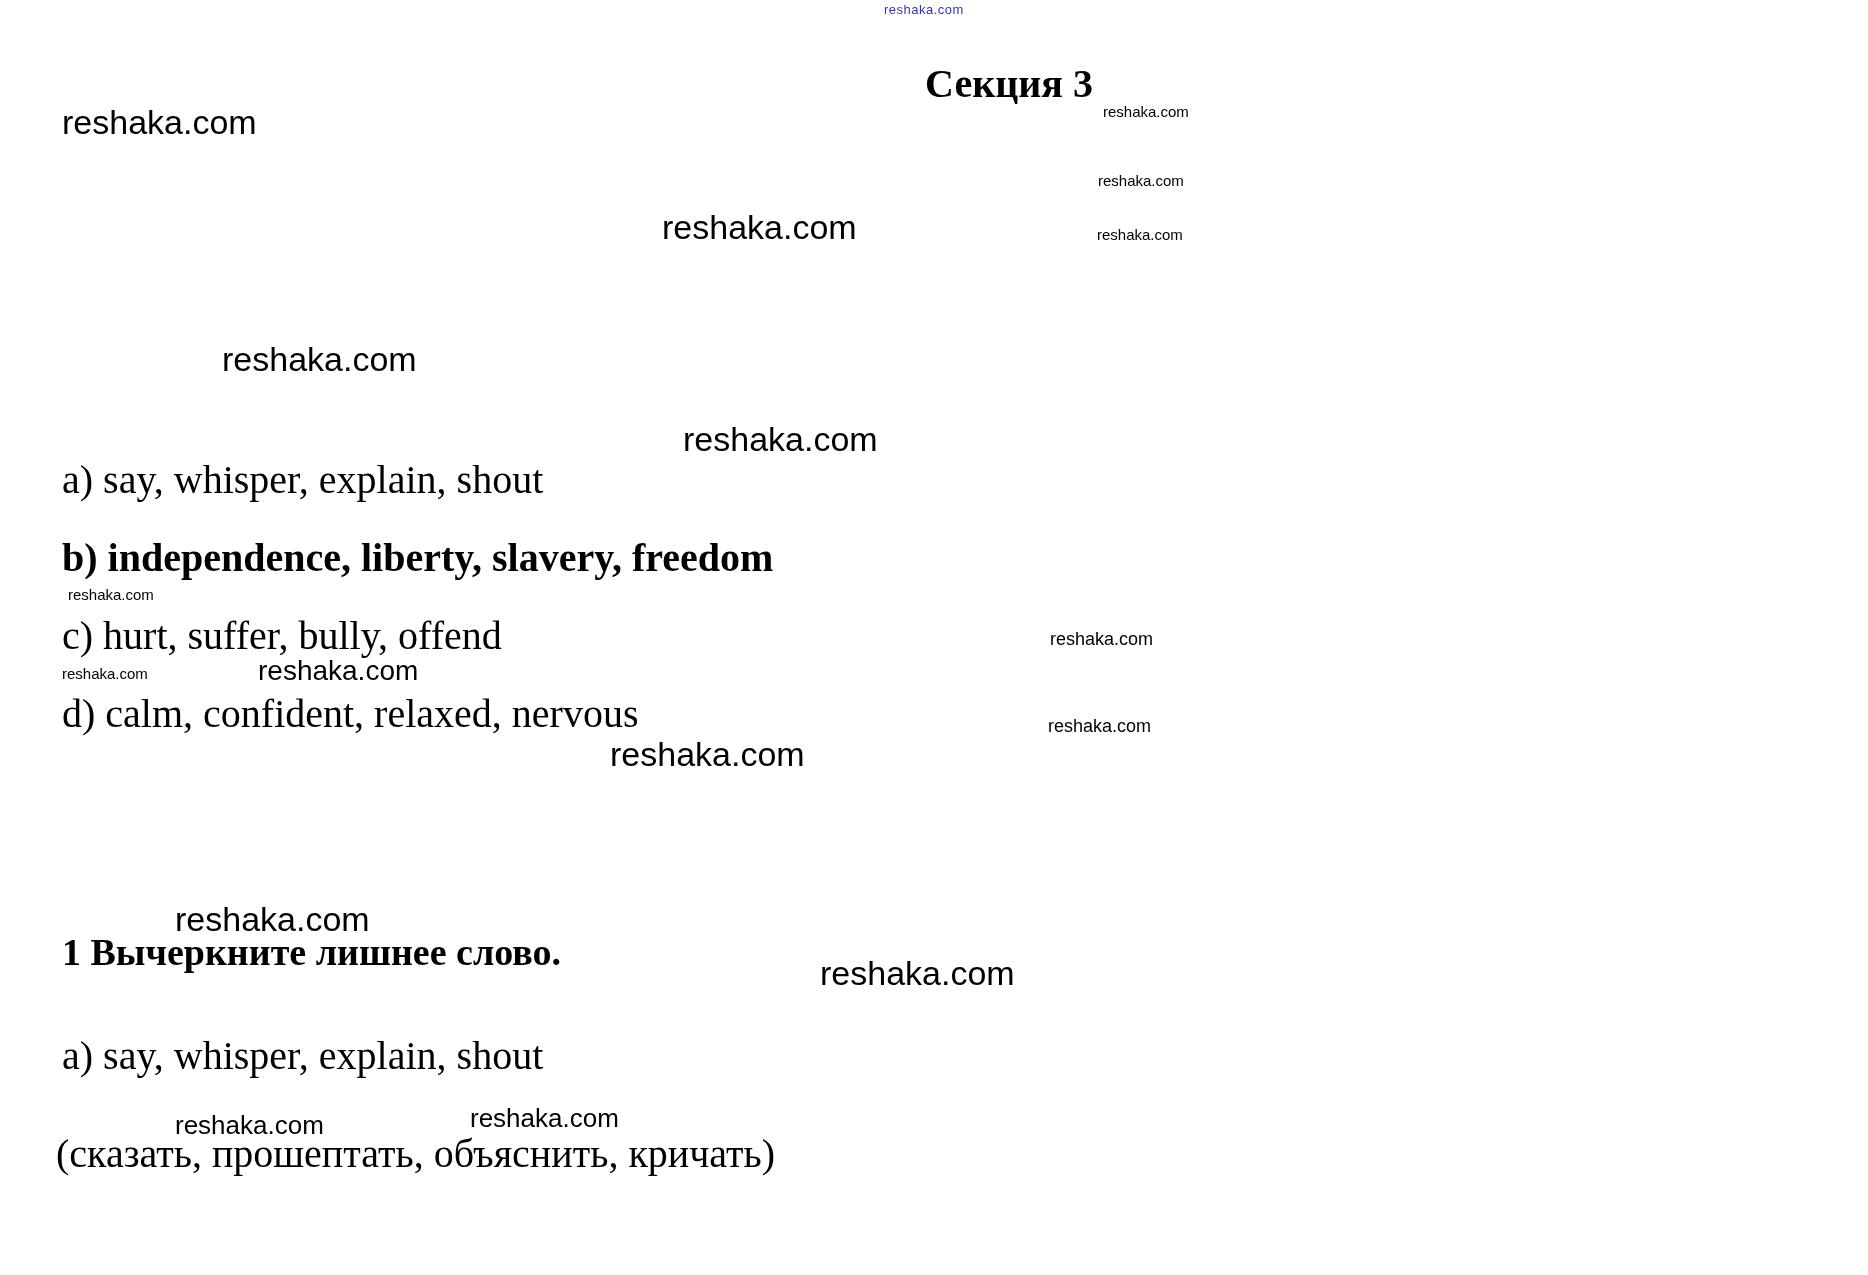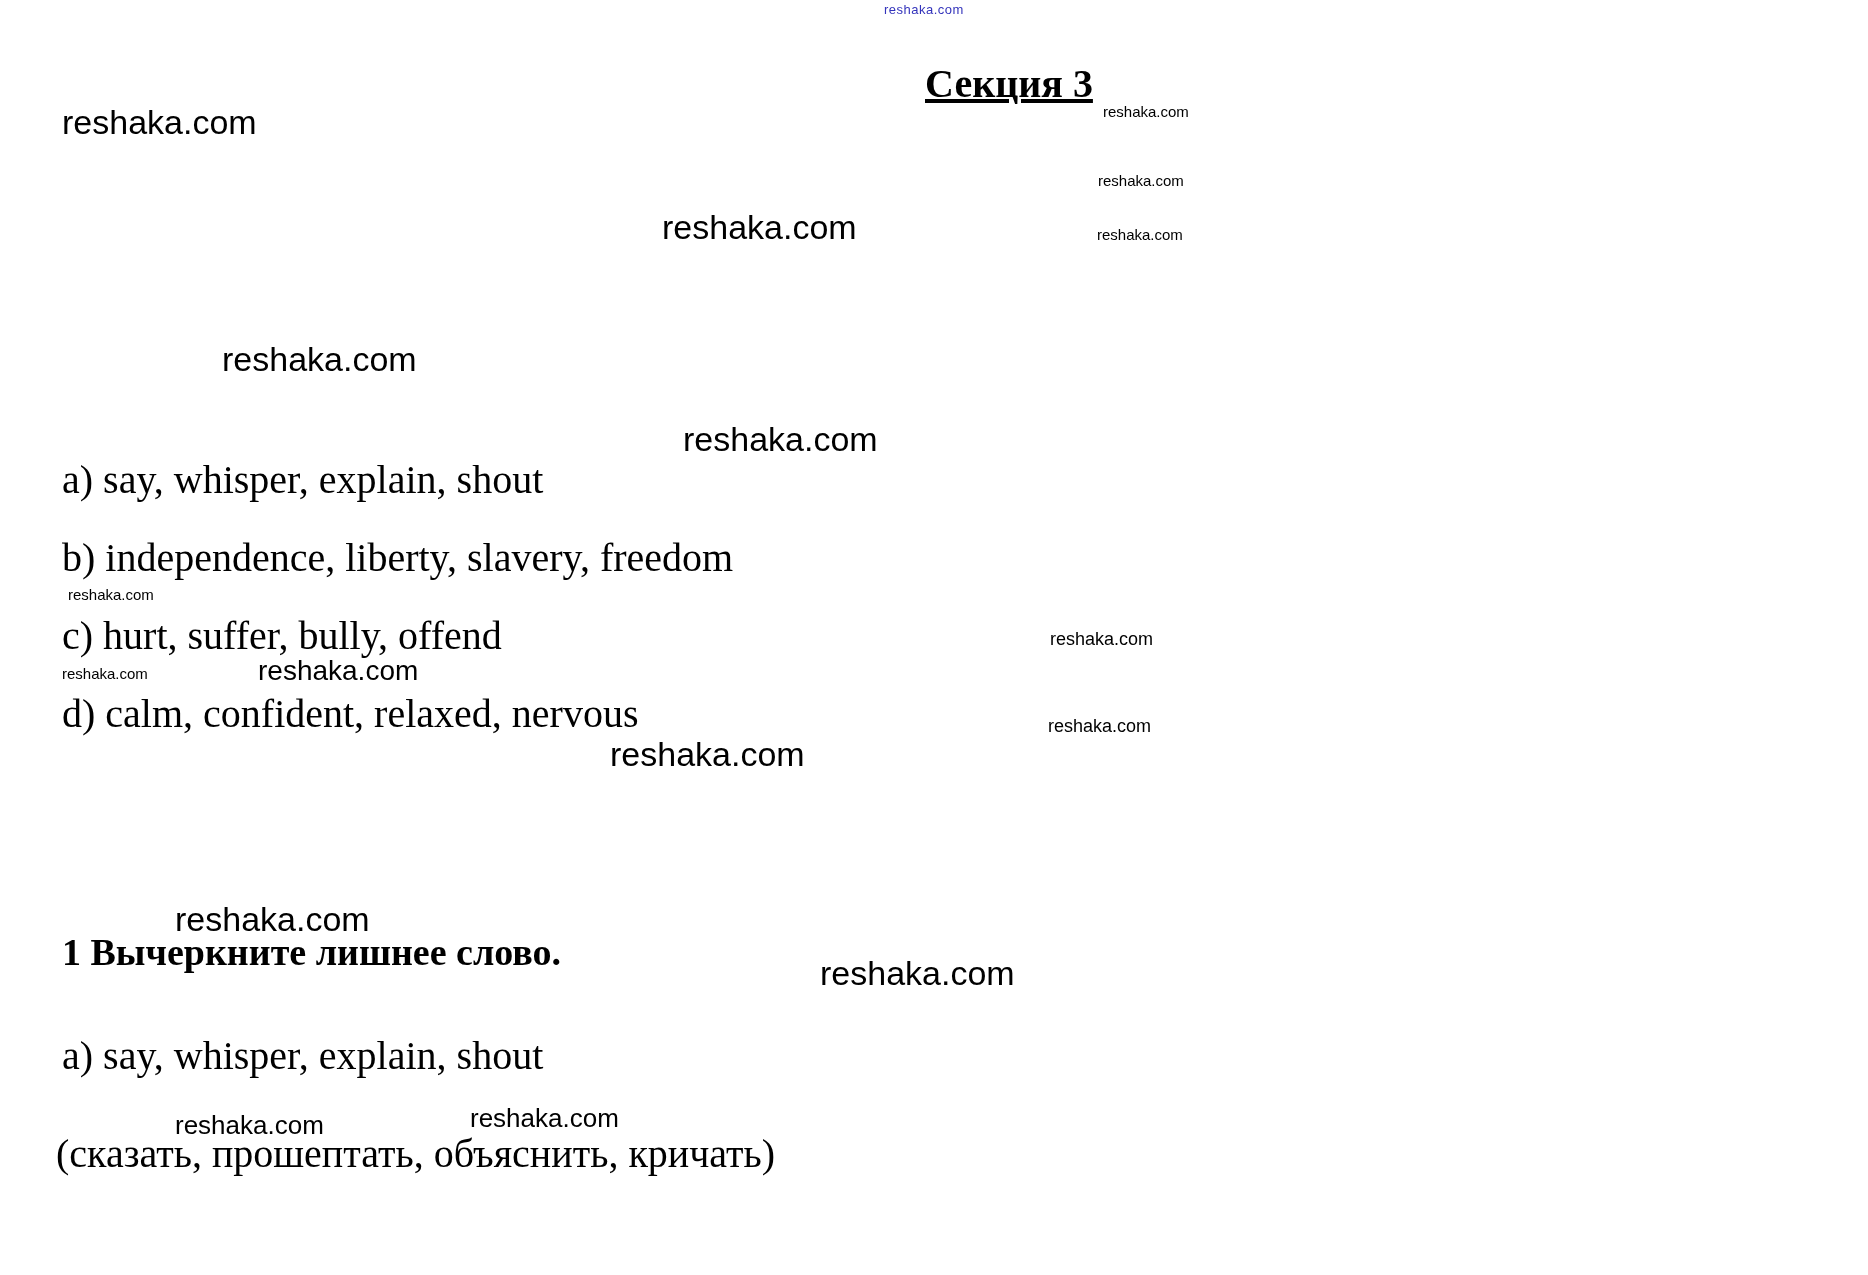--- a/index.html
+++ b/index.html
@@ -54,26 +54,26 @@
     font-size: 13px;
     letter-spacing: 0.5px;
     position: absolute;
   }
 </style>
 </head>
 <body>
 
 <div class="page">
 
-  <div class="abs section-title" style="left:925px; top:60px;text-decoration:underline;">Секция 3</div>
+  <div class="abs section-title" style="left:925px; top:60px;">Секция 3</div>
 
 
   <div class="abs task-line" style="left:62px; top:456px;">a) say, whisper, explain, shout</div>
 
-  <div class="abs task-line" style="left:62px; top:534px;">b) independence, liberty, slavery, freedom</div>
+  <div class="abs task-line" style="left:62px; top:534px;font-weight:bold;">b) independence, liberty, slavery, freedom</div>
 
   <div class="abs task-line" style="left:62px; top:690px;">d) calm, confident, relaxed, nervous</div>
 
   <div class="abs task-line" style="left:62px; top:612px;">c) hurt, suffer, bully, offend</div>
 
   <div class="abs task-heading" style="left:62px; top:930px;">1 Вычеркните лишнее слово.</div>
 
   <div class="abs answer-line" style="left:62px; top:1032px;">a) say, whisper, explain, shout</div>
 
   <div class="abs answer-line" style="left:56px; top:1130px;">(сказать, прошептать, объяснить, кричать)</div>

